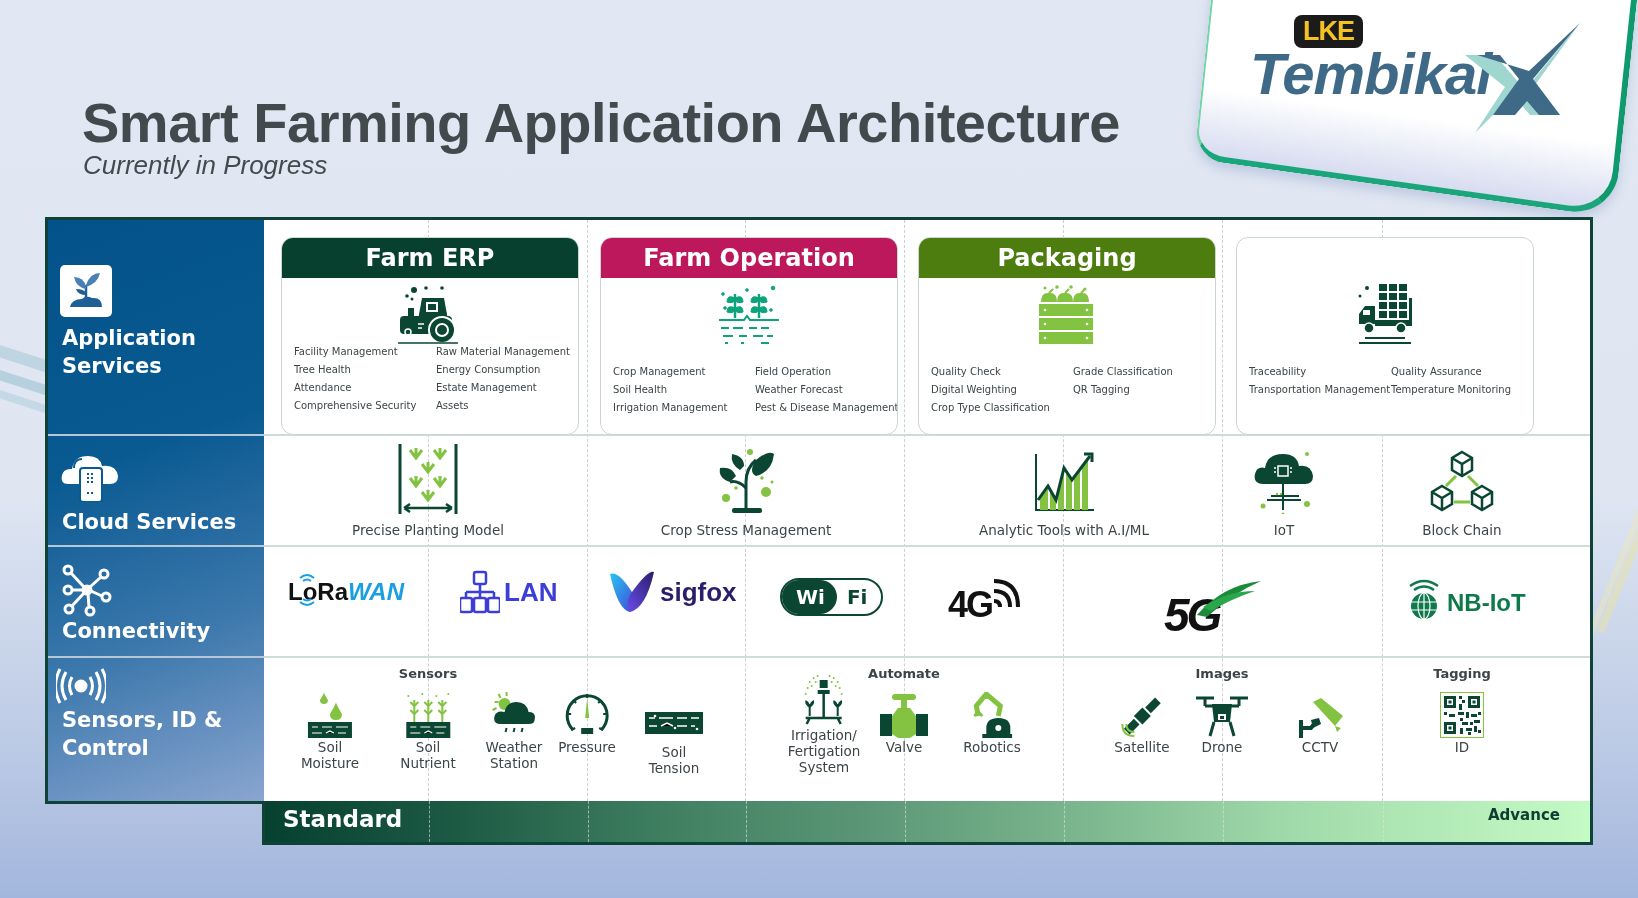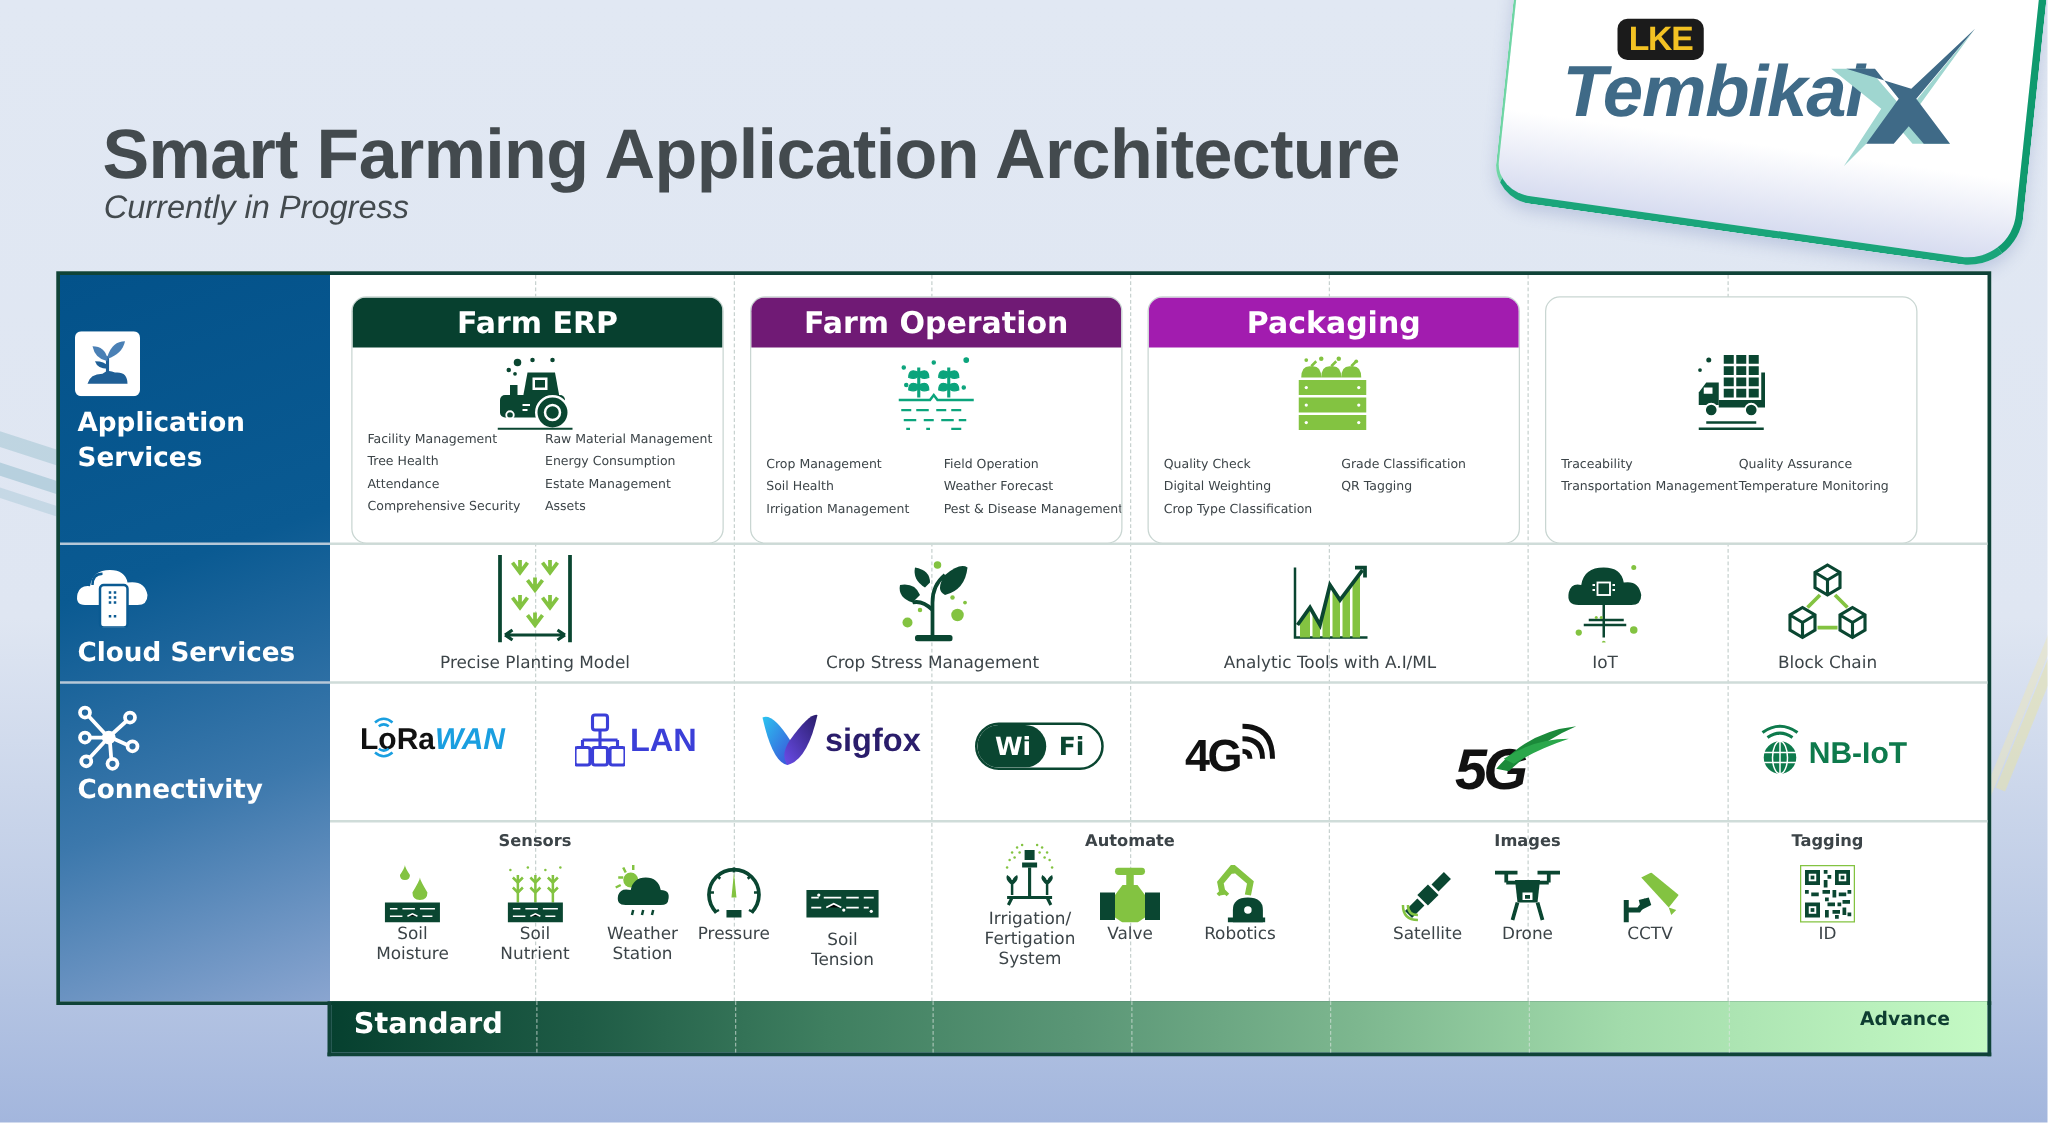--- a/index.html
+++ b/index.html
@@ -145,20 +145,34 @@
             <circle cx="8" cy="27" r="4"></circle>
             <circle cx="46" cy="34" r="4"></circle>
             <circle cx="9" cy="46" r="4"></circle>
             <circle cx="30" cy="48" r="4"></circle>
           <path d="M11 10 L24 24 M41 14 L30 24 M12 27 L23 27 M42 33 L31 28 M12 43 L24 30 M29 44 L28 31"></path>
         </svg>
       </div>
       <div class="side-label" style="top:70px;">Connectivity</div>
     </div>
 
+    <div class="side-row" style="top:438px;height:143px;border-bottom:none;">
+      <div class="side-icon" style="top:10px;left:8px;">
+        <svg width="50" height="36" viewBox="0 0 50 36" fill="none" stroke="#fff" stroke-width="3">
+          <circle cx="25" cy="18" r="5" fill="#fff"></circle>
+          <path d="M16 9 Q11 18 16 27 M34 9 Q39 18 34 27"></path>
+          <path d="M10 4 Q2 18 10 32 M40 4 Q48 18 40 32"></path>
+          <path d="M4 1 Q-5 18 4 35 M46 1 Q55 18 46 35"></path>
+        </svg>
+      </div>
+      <div class="side-label" style="top:48px;">
+        <div>Sensors, ID &amp;</div>
+        <div>Control</div>
+      </div>
+    </div>
   </div>
 
   <div class="content">
 
     <div class="vdash" style="left:164px"></div>
     <div class="vdash" style="left:323px"></div>
     <div class="vdash" style="left:481px"></div>
     <div class="vdash" style="left:640px"></div>
     <div class="vdash" style="left:799px"></div>
     <div class="vdash" style="left:958px"></div>
@@ -197,21 +211,21 @@
         <span>Tree Health</span>
         <span>Energy Consumption</span>
         <span>Attendance</span>
         <span>Estate Management</span>
         <span>Comprehensive Security</span>
         <span>Assets</span>
       </div>
     </div>
 
     <div class="card" style="left:336px;">
-      <div class="card-head" style="background:#701a75;color:#fff;">Farm Operation</div>
+      <div class="card-head" style="background:#be185d;color:#fff;">Farm Operation</div>
       <div class="card-icon">
         <svg width="64" height="62" viewBox="0 0 64 62" stroke="#0ba47c" fill="#0ba47c">
           <path d="M18 34 L18 10 M42 34 L42 10" stroke-width="2.5"></path>
           <path d="M18 14 Q10 10 10 18 Q16 20 18 16 Z M18 14 Q26 10 26 18 Q20 20 18 16 Z M18 24 Q10 20 10 28 Q16 30 18 26 Z M18 24 Q26 20 26 28 Q20 30 18 26 Z"></path>
           <path d="M42 14 Q34 10 34 18 Q40 20 42 16 Z M42 14 Q50 10 50 18 Q44 20 42 16 Z M42 24 Q34 20 34 28 Q40 30 42 26 Z M42 24 Q50 20 50 28 Q44 30 42 26 Z"></path>
           <circle cx="6" cy="10" r="1.3"></circle>
             <circle cx="30" cy="6" r="1.3"></circle>
             <circle cx="56" cy="4" r="1.8"></circle>
             <circle cx="8" cy="24" r="1.3"></circle>
             <circle cx="54" cy="26" r="1.3"></circle>
@@ -223,21 +237,21 @@
         <span>Crop Management</span>
         <span>Field Operation</span>
         <span>Soil Health</span>
         <span>Weather Forecast</span>
         <span>Irrigation Management</span>
         <span>Pest &amp; Disease Management</span>
       </div>
     </div>
 
     <div class="card" style="left:654px;">
-      <div class="card-head" style="background:#a21caf;color:#fff;">Packaging</div>
+      <div class="card-head" style="background:#4d7c0f;color:#fff;">Packaging</div>
       <div class="card-icon">
         <svg width="60" height="62" viewBox="0 0 60 62" fill="#83c341">
           <circle cx="8" cy="4" r="1.5"></circle>
             <circle cx="20" cy="3" r="1.8"></circle>
             <circle cx="34" cy="3" r="1.8"></circle>
             <circle cx="48" cy="5" r="1.5"></circle>
           <path d="M4 18 Q4 8 12 9 Q20 8 20 18 Z M20 18 Q20 8 28 9 Q36 8 36 18 Z M36 18 Q36 8 44 9 Q52 8 52 18 Z"></path>
           <path d="M12 9 L16 5 M28 9 L32 5 M44 9 L48 5" stroke="#83c341" stroke-width="2"></path>
           <rect x="2" y="20" width="54" height="12"></rect>
             <rect x="2" y="34" width="54" height="12"></rect>

